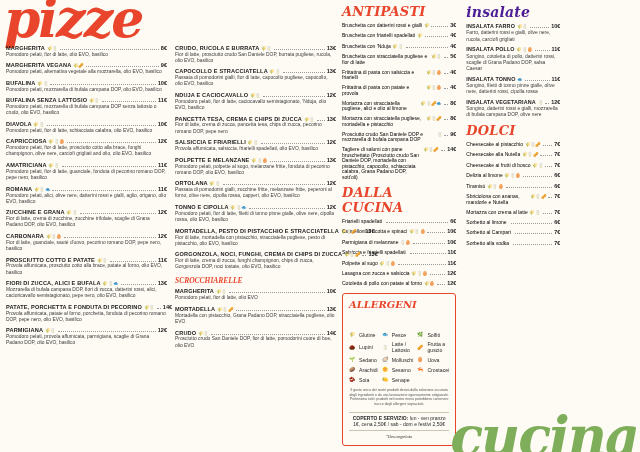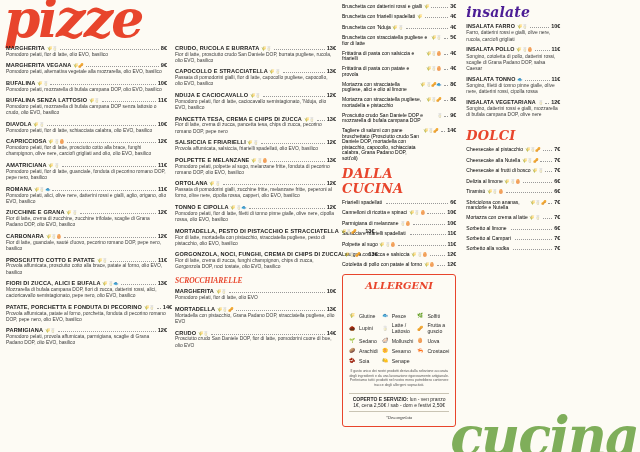--- a/index.html
+++ b/index.html
@@ -98,21 +98,21 @@
   .col-mid .price, .col-right .price { font-size: 5.4px; }
 
   
   .allergeni-box {
     border: 1px solid #e8452c;
     border-radius: 3px;
     padding: 5px 6px 6px 6px;
     margin-top: 6px;
   }
   .allergeni-title {
-    text-align: center;
+    text-align: left;
     font-family: "DejaVu Serif", serif;
     font-style: italic;
     font-weight: bold;
     color: #e8452c;
     font-size: 10px;
     margin-bottom: 21px;
   }
   .allerg-grid {
     display: grid;
     grid-template-columns: repeat(3, 1fr);
@@ -423,20 +423,21 @@
             <span class="dots"></span>
             <span class="price">14€</span>
           </div>
           <div class="desc">Prosciutto crudo San Daniele DOP, fior di latte, pomodorini cuore di bue, olio EVO</div>
         </div>
       </div>
     </div>
   </div>
 
   <div class="col-mid">
+    <div class="sec-head sec-red">ANTIPASTI</div>
 
     <div class="item">
       <div class="item-line">
         <span style="font-size:5px;">Bruschetta con datterini rossi e gialli</span>
         <span class="allerg">🌾</span>
         <span class="dots"></span>
         <span class="price">3€</span>
       </div>
     </div>
     <div class="item">
@@ -673,21 +674,21 @@
     <div class="item">
       <div class="item-line">
         <span class="item-name">INSALATA VEGETARIANA</span>
         <span class="allerg">🥛</span>
         <span class="dots"></span>
         <span class="price">12€</span>
       </div>
       <div class="desc">Songino, datterini rossi e gialli, mozzarella di bufala campana DOP, olive nere</div>
     </div>
 
-    <div class="sec-head sec-red" style="font-size:13px; margin-top:10px;">DOLCI</div>
+    <div class="sec-head sec-red" style="font-size:13px; margin-top:4px;">DOLCI</div>
 
     <div class="item">
       <div class="item-line">
         <span style="font-size:5px;">Cheesecake al pistacchio</span>
         <span class="allerg">🌾🥛🥜</span>
         <span class="dots"></span>
         <span class="price">7€</span>
       </div>
     </div>
     <div class="item">

